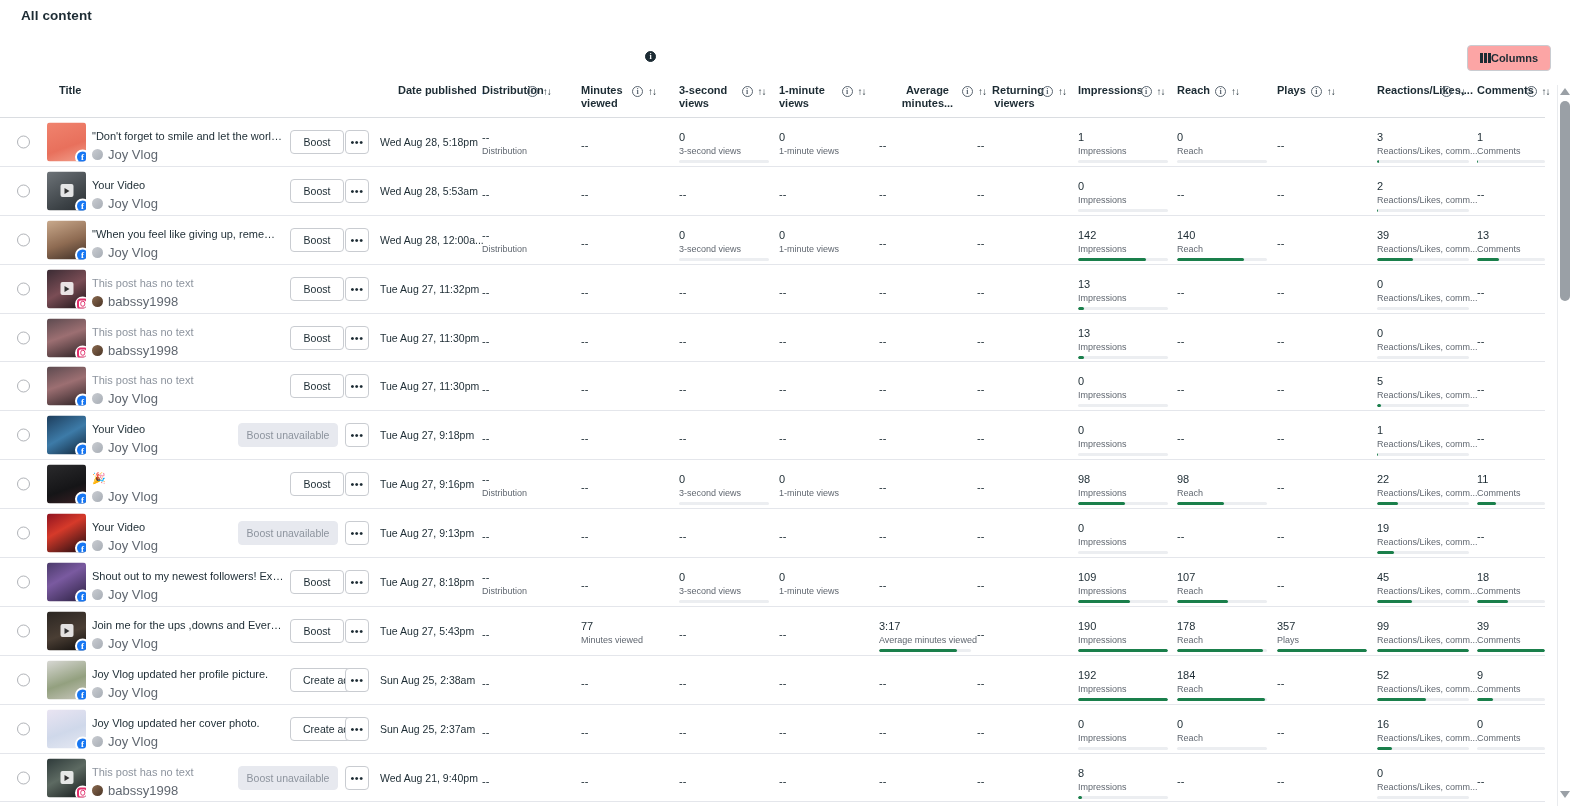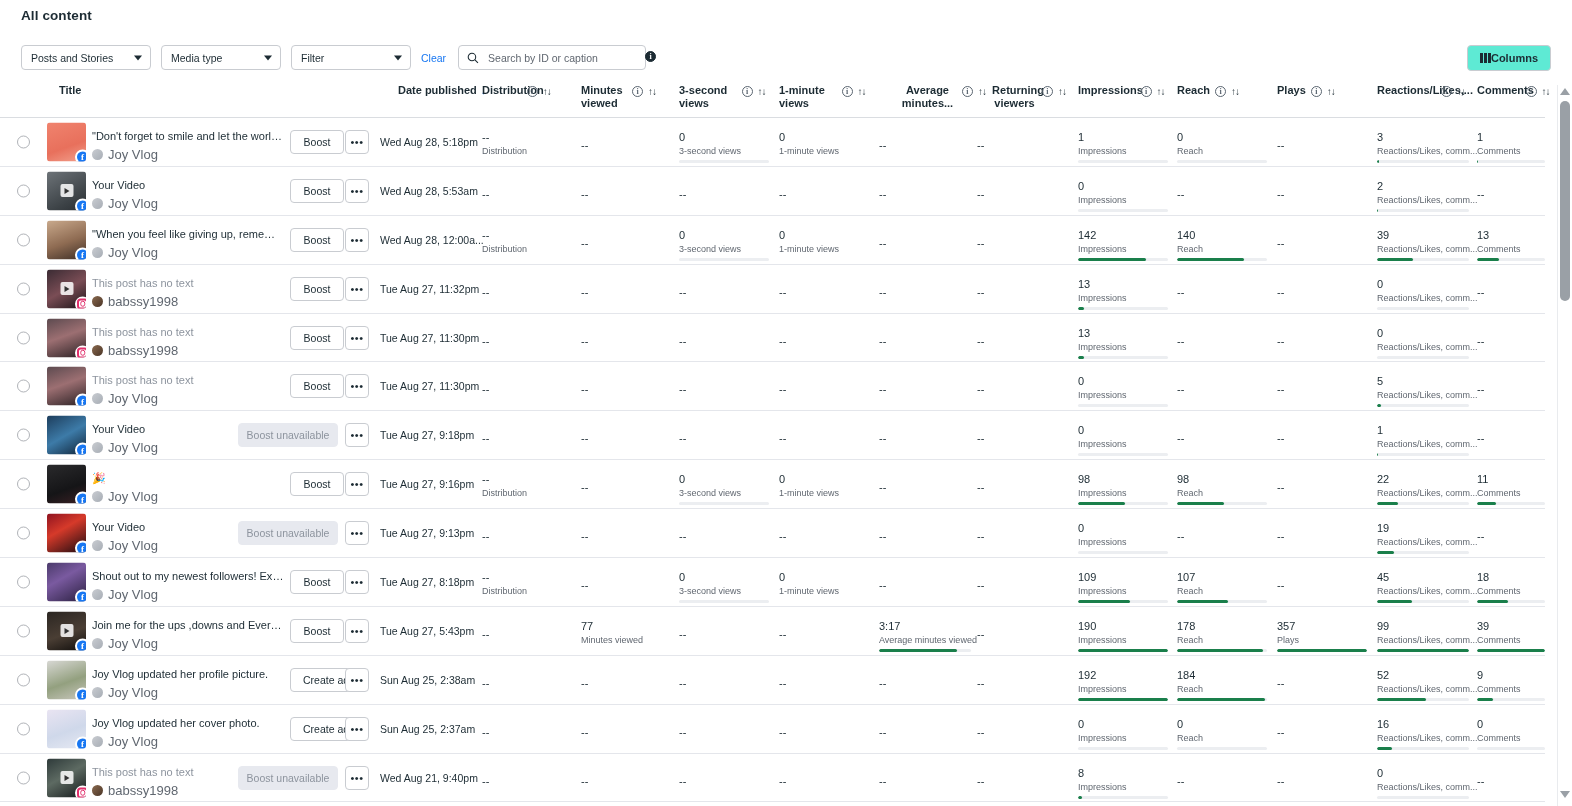--- a/index.html
+++ b/index.html
@@ -67,21 +67,21 @@
     font-family: "Liberation Serif", serif;
   }
   .info-dot.solid {
     background: #1c2b33; border-color: #1c2b33; color: #fff;
   }
   .bar-info { position: absolute; left: 645px; top: 51px; }
 
   .columns-btn {
     position: absolute; right: 21px; top: 45px;
     height: 26px; padding: 0 12px;
-    border: 1px solid #c9ccd1; border-radius: 4px; background: #5eead4;
+    border: 1px solid #c9ccd1; border-radius: 4px; background: #fca5a5;
     display: flex; align-items: center; 
     font-size: 11px; font-weight: 700; color: #1c2b33; cursor: pointer;
   }
   .cols-glyph { display: inline-flex; gap: 1.5px; align-items: flex-end; }
   .cols-glyph i { display: block; width: 2.5px; height: 10px; background: #1c2b33; }
 
   
   .table { position: absolute; left: 0; top: 80px; width: 1545px; }
   .thead {
     position: relative; height: 38px; border-bottom: 1px solid #dadde1;
@@ -221,42 +221,20 @@
     position: absolute; right: 14px; top: 85px; bottom: 0; width: 1px; background: #e9ebee;
   }
 </style>
 </head>
 <body>
 
 <div class="page">
 
   <div class="page-title">All content</div>
 
-  <div class="filterbar">
-    <div class="select w1">
-      <span>Posts and Stories</span>
-      <span class="caret"></span>
-    </div>
-    <div class="select w2">
-      <span>Media type</span>
-      <span class="caret"></span>
-    </div>
-    <div class="select w3">
-      <span>Filter</span>
-      <span class="caret"></span>
-    </div>
-    <span class="clear-link">Clear</span>
-    <div class="searchbox">
-      <svg class="search-icon" viewBox="0 0 16 16">
-        <circle cx="6.6" cy="6.6" r="5" fill="none" stroke="#1c2b33" stroke-width="1.4"></circle>
-        <line x1="10.3" y1="10.3" x2="14.6" y2="14.6" stroke="#1c2b33" stroke-width="1.4"></line>
-      </svg>
-      <input type="text" placeholder="Search by ID or caption" style="">
-    </div>
-  </div>
   <span class="info-dot solid bar-info">i</span>
 
   <div class="columns-btn">
     <span class="cols-glyph">
         <i></i>
         <i></i>
         <i></i>
       </span>
     <span>Columns</span>
   </div>

